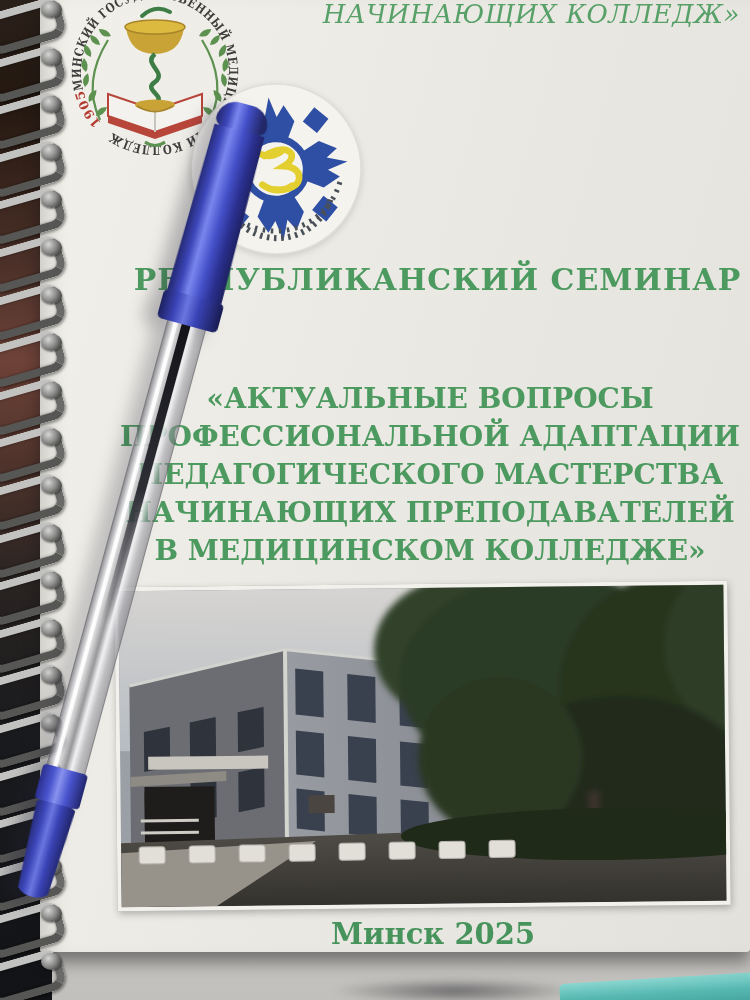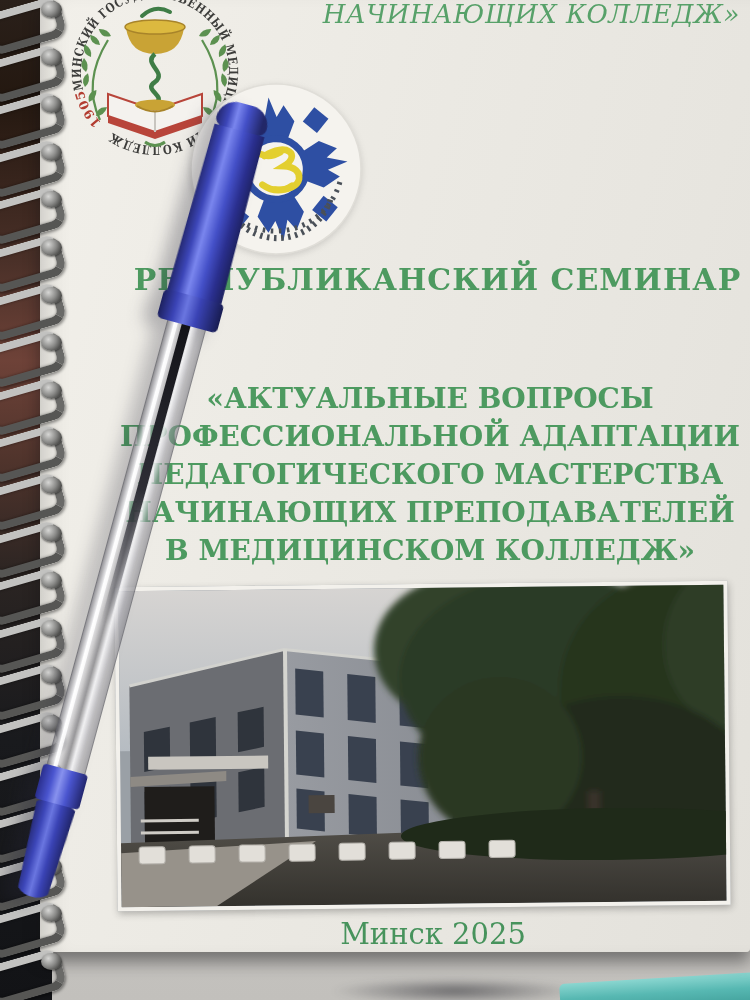--- a/index.html
+++ b/index.html
@@ -25,21 +25,21 @@
         font-style:italic;font-weight:500;font-size:26px;line-height:29px;
         color:#57a169;letter-spacing:.5px;}
   
   .seminar{position:absolute;top:262px;left:85px;right:0;text-align:center;
         font-weight:700;font-size:30px;color:#4d9a60;letter-spacing:1px;}
   
   .title{position:absolute;top:333px;left:70px;right:0;text-align:center;
         font-weight:700;font-size:28px;line-height:38px;color:#4d9a60;margin-top:47px;}
   
   .footer{position:absolute;top:917px;left:76px;right:0;text-align:center;
-        font-weight:400;font-size:29px;color:#47935c;}
+        font-weight:700;font-size:29px;color:#47935c;}
   
   .logo{position:absolute;left:20px;top:-4px;width:190px;height:164px;}
   .sticker{position:absolute;left:150px;top:83px;width:172px;height:172px;filter:drop-shadow(0 2px 3px rgba(60,60,60,.18));}
   
   .photo{position:absolute;left:76px;top:584px;width:605px;height:316px;
         border:4px solid #f3f1ec;transform:rotate(-.6deg);
         box-shadow:1px 3px 7px rgba(40,40,40,.3);background:#9aa0a6;}
   .photo svg{display:block;width:100%;height:100%;}
   
   #binding{position:absolute;left:0;top:0;width:120px;height:1000px;}
@@ -156,21 +156,21 @@
       </g>
     </svg>
 
     <div class="seminar">РЕСПУБЛИКАНСКИЙ СЕМИНАР</div>
 
     <div class="title">
       <div>«АКТУАЛЬНЫЕ ВОПРОСЫ</div>
       <div>ПРОФЕССИОНАЛЬНОЙ АДАПТАЦИИ</div>
       <div>ПЕДАГОГИЧЕСКОГО МАСТЕРСТВА</div>
       <div>НАЧИНАЮЩИХ ПРЕПОДАВАТЕЛЕЙ</div>
-      <div>В МЕДИЦИНСКОМ КОЛЛЕДЖ»</div>
+      <div>В МЕДИЦИНСКОМ КОЛЛЕДЖЕ»</div>
     </div>
 
     <div class="photo">
       <svg id="bsvg" viewBox="0 0 605 316" preserveAspectRatio="none">
         <defs>
           <linearGradient id="skyG" x1="0" y1="0" x2="0" y2="1">
             <stop offset="0" stop-color="#d6d4d2"></stop>
               <stop offset="1" stop-color="#b6bcc2"></stop>
           </linearGradient>
           <linearGradient id="faceG" x1="0" y1="0" x2="1" y2="0">

